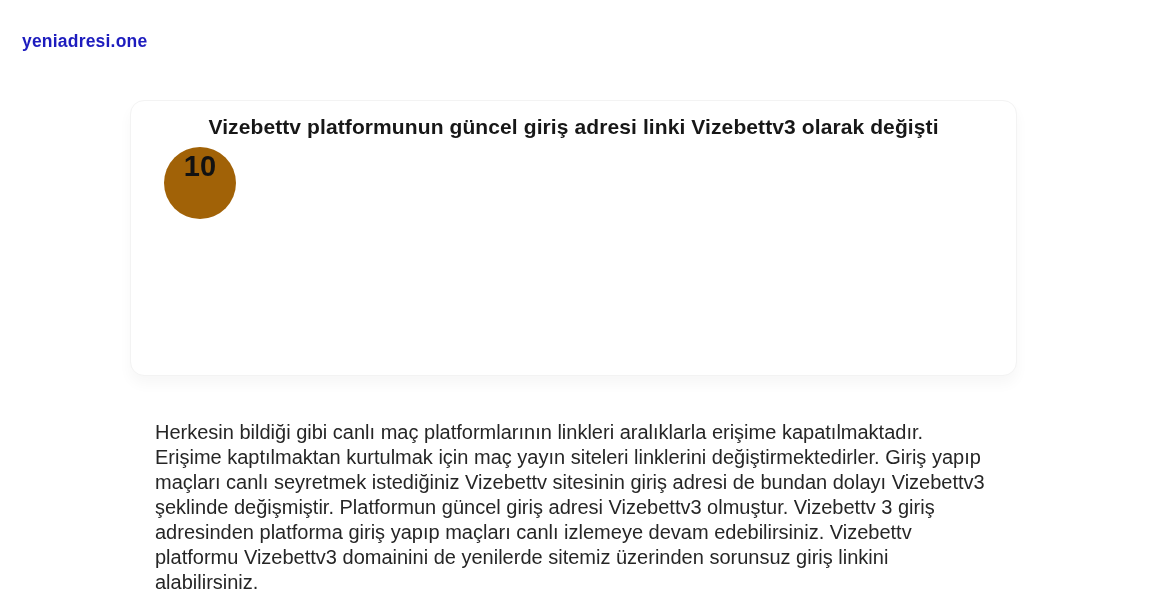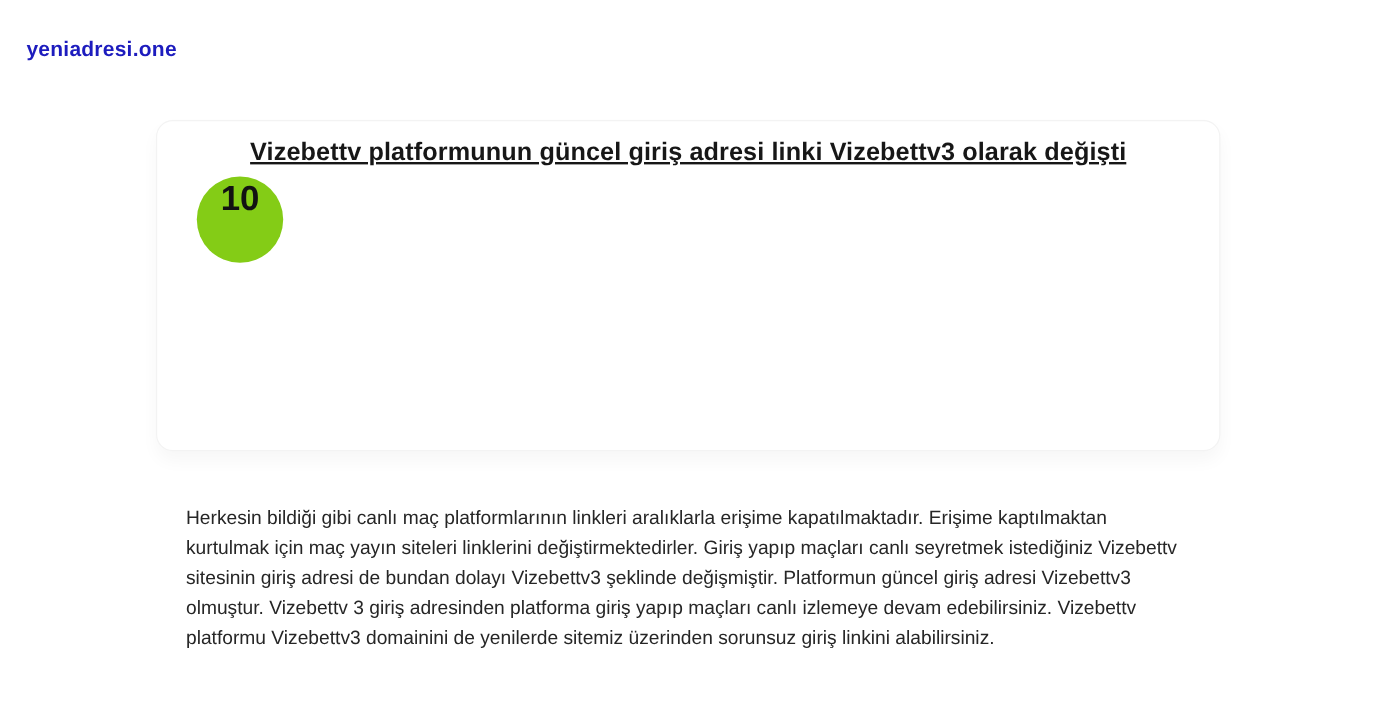--- a/index.html
+++ b/index.html
@@ -39,30 +39,29 @@
   .card-title {
     position: absolute;
     top: 14px;
     left: 0;
     width: 100%;
     text-align: center;
     font-size: 21px;
     font-weight: 700;
     color: #171717;
     letter-spacing: 0.1px;
-    text-decoration: underline;
   }
   .date-badge {
     position: absolute;
     left: 33px;
     top: 46px;
     width: 72px;
     height: 72px;
     border-radius: 50%;
-    background: #84cc16;
+    background: #a16207;
     display: flex;
     justify-content: center;
     align-items: flex-start;
   }
   .date-badge .day {
     font-size: 29px;
     font-weight: 600;
     color: #121212;
     line-height: 1.1;
     padding-top: 4px;
@@ -76,21 +75,21 @@
     font-size: 16px;
     font-weight: 400;
     color: #3a3a3a;
     line-height: 24px;
   }
   .article {
     position: absolute;
     left: 155px;
     top: 420px;
     width: 836px;
-    font-size: 16px;
+    font-size: 20px;
     font-weight: 400;
     color: #262626;
     line-height: 25px;
     text-align: left;
   }
 </style>
 </head>
 <body>
 
 <div class="page">

